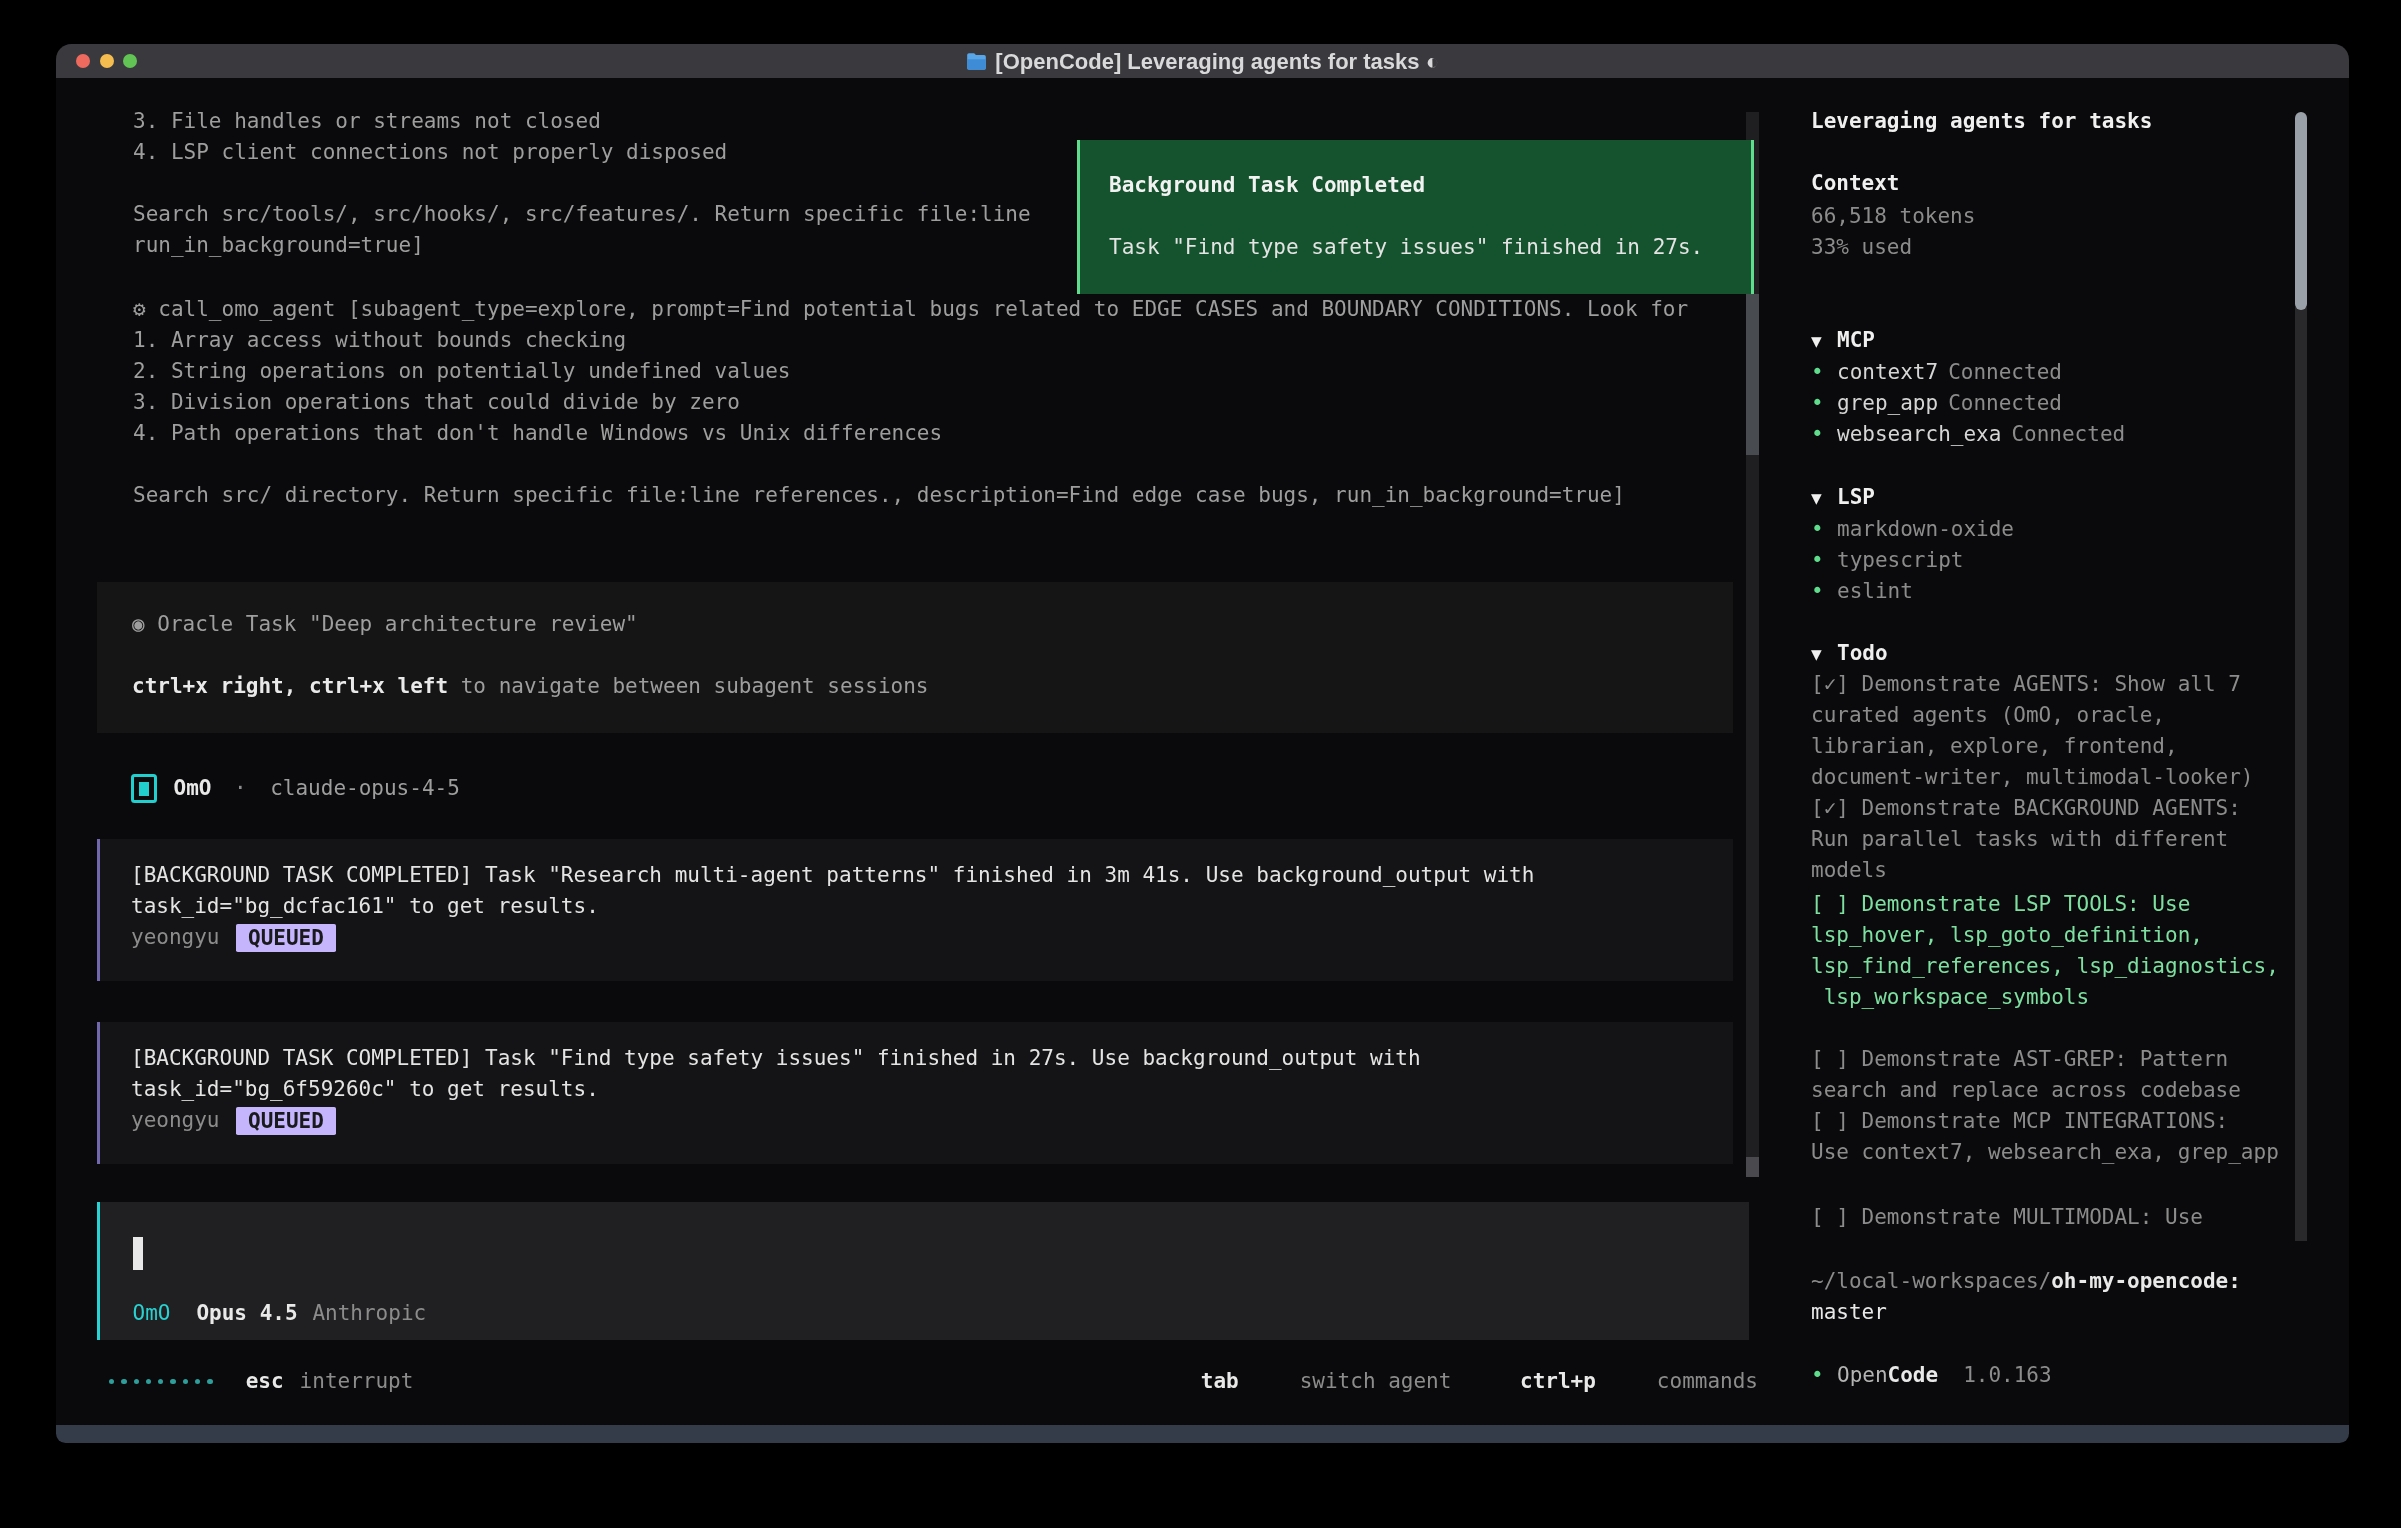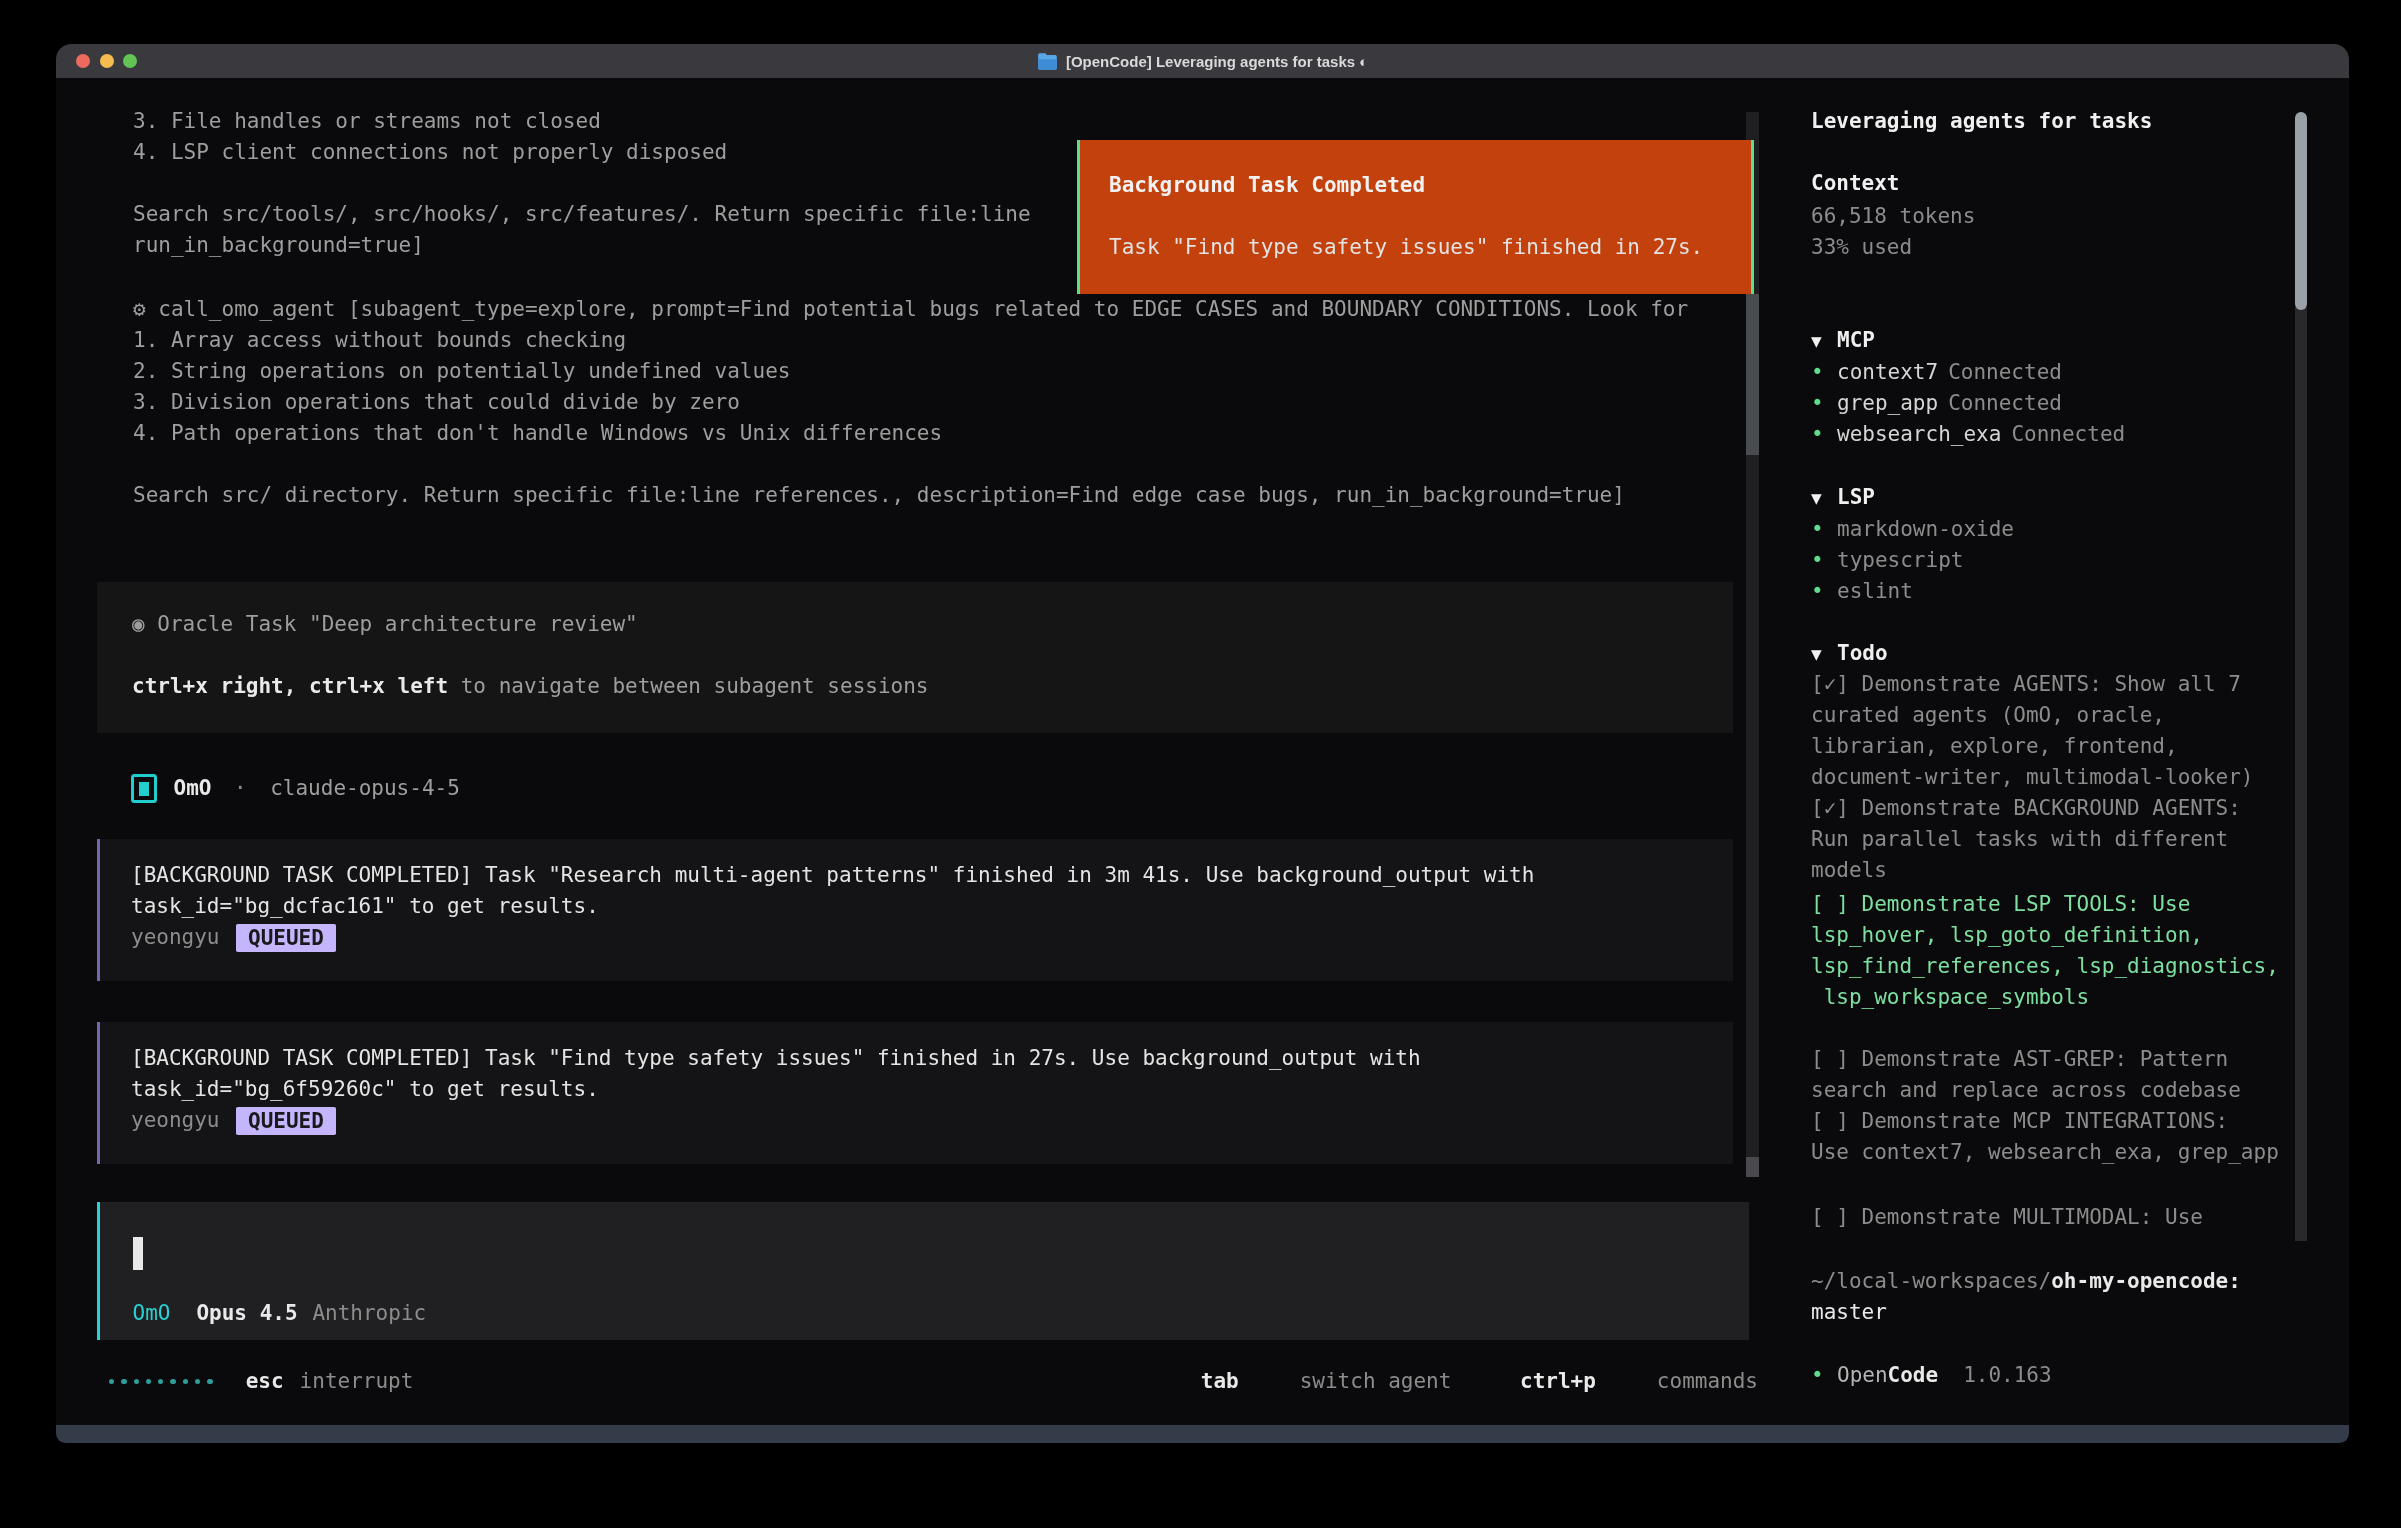--- a/index.html
+++ b/index.html
@@ -6,39 +6,39 @@
   .page { position:relative; width:2401px; height:1528px; background:#000; overflow:hidden;
           font-family:"DejaVu Sans Mono", monospace; font-size:21px; line-height:31px; }
 
   
   .win-bg    { position:absolute; left:56px; top:44px; width:2293px; height:1381px;
                background:#0a0a0c; border-radius:15.4px 15.4px 0 0; }
   .titlebar  { position:absolute; left:56px; top:44px; width:2293px; height:34px;
                background:#3a3a3e; border-radius:15.4px 15.4px 0 0;
                display:flex; align-items:center; justify-content:center; }
   .title-txt { font-family:"Liberation Sans", sans-serif; font-weight:bold;
-               font-size:15px; color:#d9d9db; margin-left:8.3px; }
+               font-size:22px; color:#d9d9db; margin-left:8.3px; }
   .bottombar { position:absolute; left:56px; top:1425px; width:2293px; height:17.7px;
                background:#343c49; border-radius:0 0 9.5px 9.5px; }
   .traffic   { position:absolute; left:76px; top:54px; display:flex; gap:9.5px; }
   .tl        { width:14px; height:14px; border-radius:50%; }
 
   
   .pre   { white-space:pre-wrap; }
   .abs   { position:absolute; }
   .b     { font-weight:bold; }
   .gray  { color:#9e9e9e; }
   .dgray { color:#8c8c8c; }
   .white { color:#e9e9e9; }
   .green { color:#7de0a0; }
   .cyan  { color:#2ad1d1; }
 
   
   .notif { position:absolute; left:1077px; top:140px; width:677px; height:154px;
-           box-sizing:border-box; background:#c2410c; z-index:5;
+           box-sizing:border-box; background:#14532d; z-index:5;
            border-left:3.5px solid #5fdc8c; border-right:3.5px solid #5fdc8c;
            padding:29.5px 17.7px 0 29px; }
   .notif .t { color:#f2f2f2; font-weight:bold; }
   .notif .bd { color:#e4e4e4; margin-top:31px; }
 
   
   .oracle { position:absolute; left:97px; top:582px; width:1636px; height:151px;
             box-sizing:border-box; background:#151516; padding:26.6px 0 0 35px; }
   .msg    { position:absolute; left:97px; width:1636px; height:142px;
             box-sizing:border-box; background:#141416; border-left:3.5px solid #7168b0;

